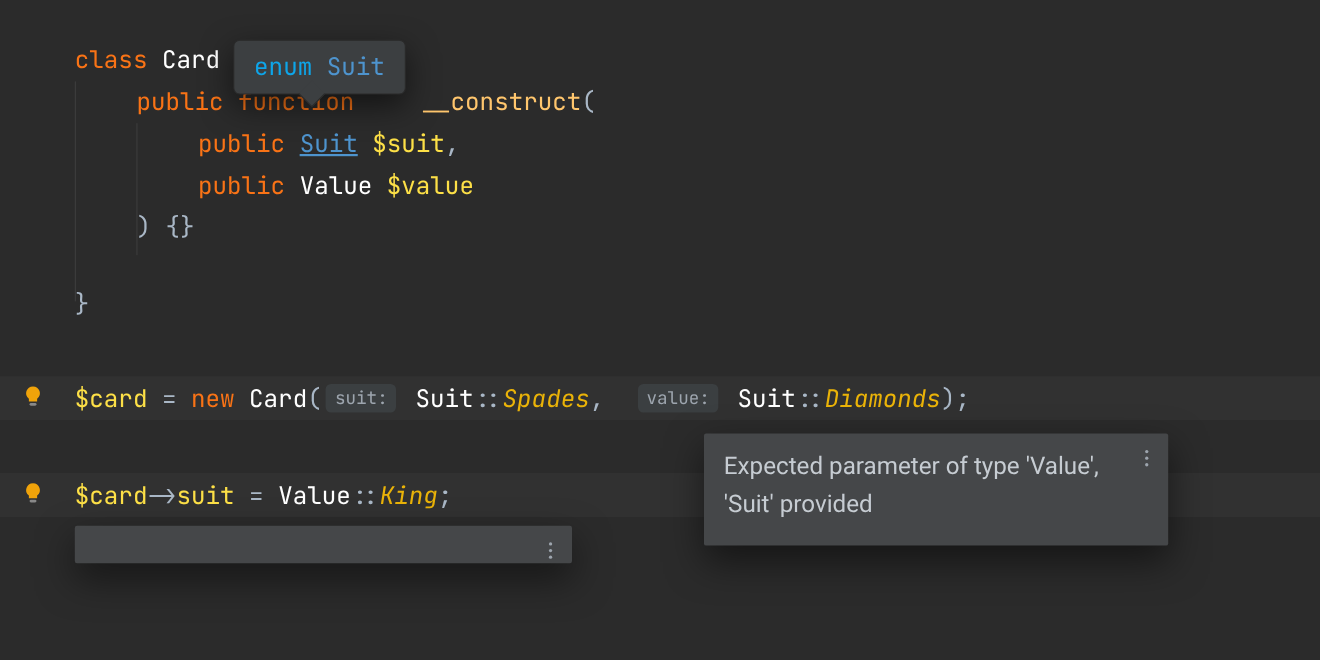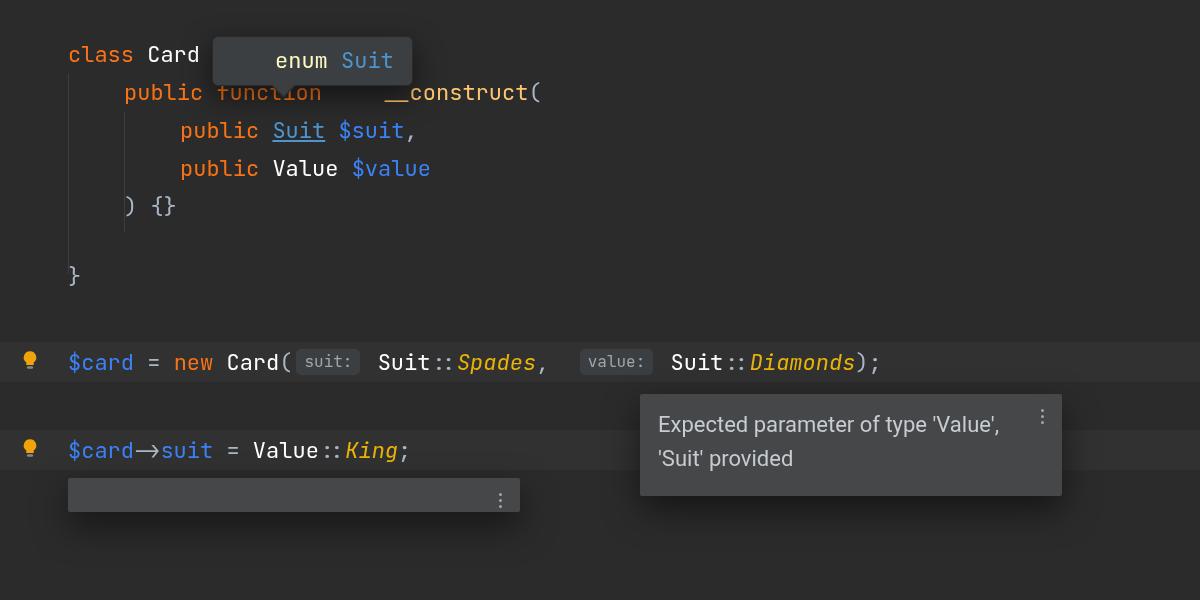--- a/index.html
+++ b/index.html
@@ -44,21 +44,21 @@
     position: absolute;
     left: 0;
     width: 1200px;
     height: 40px;
     background: rgba(255,255,255,0.03);
   }
 
   
   .kw    { color: #f97316; }
   .fn    { color: #FFC66D; margin-left: 48px; }
-  .var   { color: #3b82f6; }
+  .var   { color: #fde047; }
   .type  { color: #ffffff; }
   .typeL { color: #4E94CE; text-decoration: underline; text-decoration-color: #4E94CE; cursor: pointer; }
   .plain { color: #A9B7C6; }
   .punc  { color: #A9B7C6; }
   .enumc { color: #eab308; font-style: italic; text-align: right; }
   .arrow { color: #A9B7C6; }
 
   
   .hint {
     display: inline-block;
@@ -95,21 +95,21 @@
     background: #3c3f41;
     border: 1px solid #2a2a2a;
     border-radius: 6px;
     padding: 10px 18px;
     box-shadow: 0 10px 28px rgba(0,0,0,0.55);
     font-family: inherit;
     font-size: 22px;
     line-height: 28px;
     color: #A9B7C6;
   }
-  .quickdoc .kw2 { color: #fef9c3; margin-left: 44px; }
+  .quickdoc .kw2 { color: #0ea5e9; }
   .quickdoc .tlink { color: #4E94CE; }
   .quickdoc .notch {
     position: absolute;
     bottom: -9px;
     left: 62px;
     width: 16px; height: 16px;
     background: #3c3f41;
     border-right: 1px solid #2a2a2a;
     border-bottom: 1px solid #2a2a2a;
     transform: rotate(45deg);

